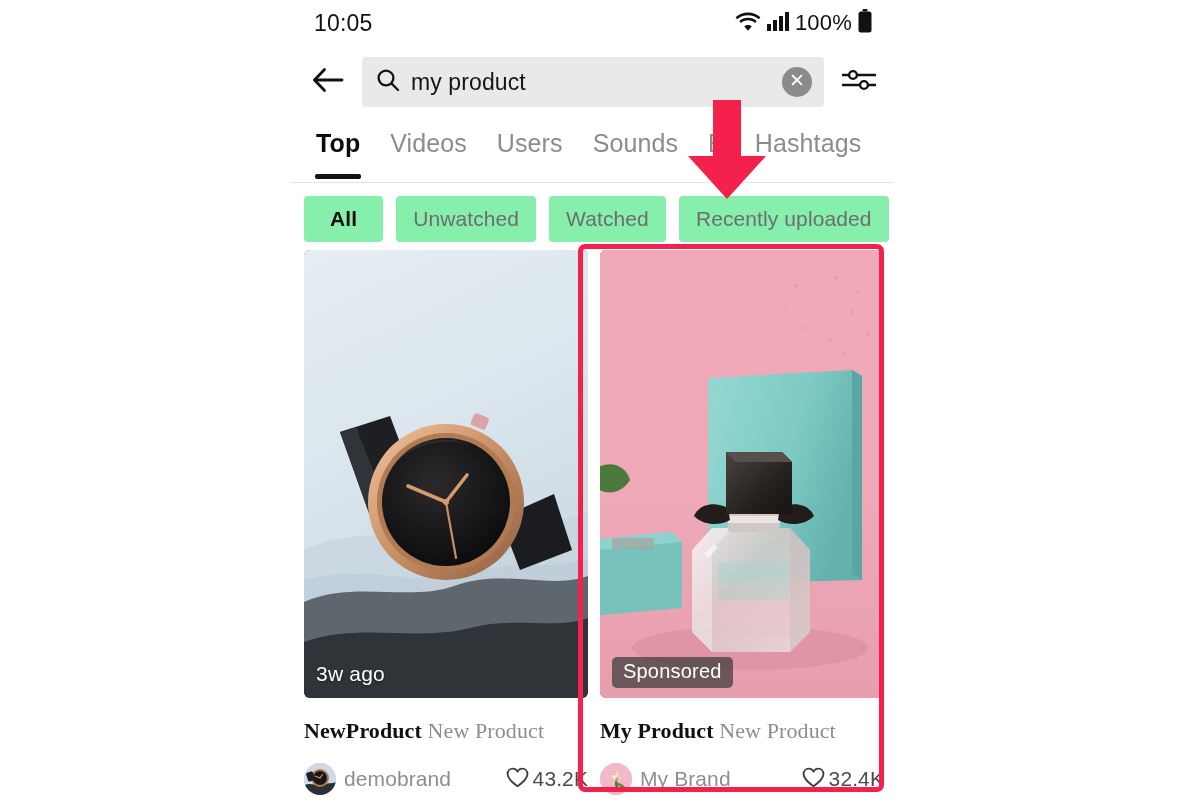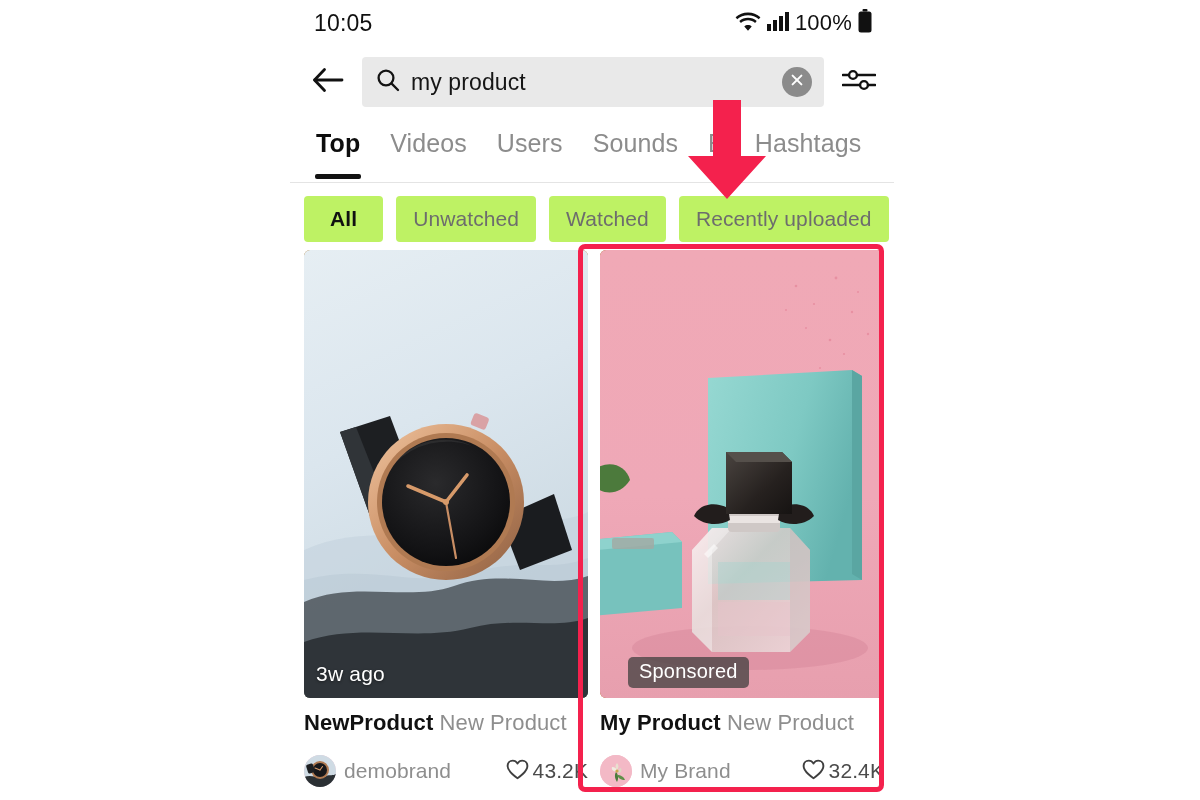--- a/index.html
+++ b/index.html
@@ -60,21 +60,21 @@
   .tabs-divider{
     position:absolute;left:0;top:182px;width:604px;height:1px;background:#e4e4e4;
   }
 
   
   .chips{
     position:absolute;left:0;top:196px;width:604px;height:46px;
     display:flex;align-items:center;padding-left:14px;box-sizing:border-box;gap:13px;white-space:nowrap;
   }
   .chip{
-    background:#bef264;border-radius:4px;height:46px;display:flex;align-items:center;
+    background:#86efac;border-radius:4px;height:46px;display:flex;align-items:center;
     padding:0 17px;font-size:21px;color:#6d6d6d;letter-spacing:.1px;flex:0 0 auto;
   }
   .chip.selected{color:#111111;font-weight:bold;padding:0 26px;}
 
   
   .grid{
     position:absolute;left:0;top:250px;width:604px;
     display:flex;gap:12px;padding:0 14px;box-sizing:border-box;
   }
   .card{width:284px;position:relative;}
@@ -84,25 +84,25 @@
   }
   .thumb svg{display:block;width:100%;height:100%;}
   .overlay-label{
     position:absolute;left:12px;bottom:12px;
     font-size:21px;color:#ffffff;letter-spacing:.2px;
     text-shadow:0 1px 3px rgba(0,0,0,.45);
   }
   .badge{
     position:absolute;left:12px;bottom:10px;
     background:rgba(70,66,66,.78);color:#ffffff;font-size:20px;
-    padding:3px 11px 5px;border-radius:5px;letter-spacing:.2px;margin-left:16px;
+    padding:3px 11px 5px;border-radius:5px;letter-spacing:.2px;
   }
   .caption{
-    margin-top:12px;font-size:22px;color:#8e8e8e;letter-spacing:.1px;
-    white-space:nowrap;overflow:hidden;
+    margin-top:20px;font-size:22px;color:#8e8e8e;letter-spacing:.1px;
+    white-space:nowrap;overflow:hidden;font-family:Liberation Serif, serif;
   }
   .caption b{color:#111111;font-weight:bold;}
   .meta{
     margin-top:19px;display:flex;align-items:center;gap:8px;
   }
   .avatar{
     width:32px;height:32px;border-radius:50%;overflow:hidden;flex:0 0 auto;background:#f3c6d2;
   }
   .avatar svg{display:block;width:100%;height:100%;}
   .author{

